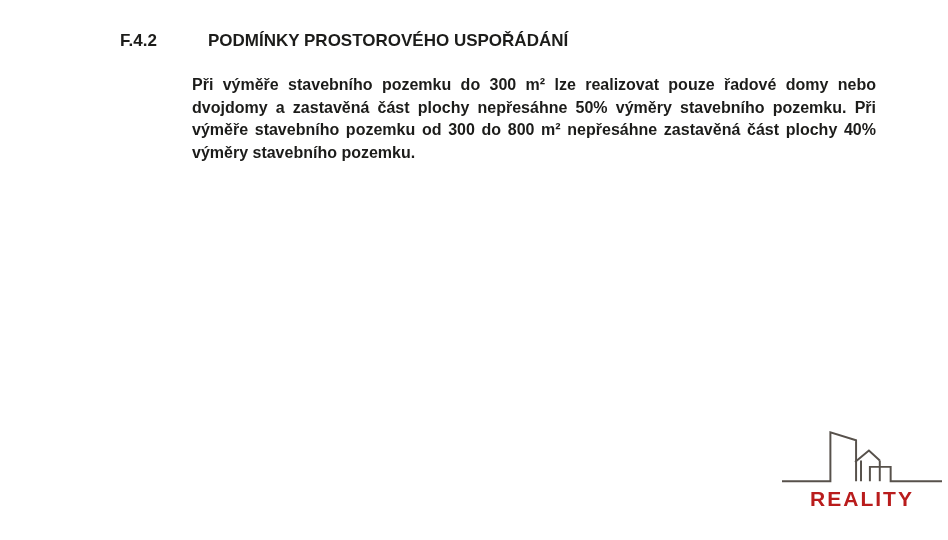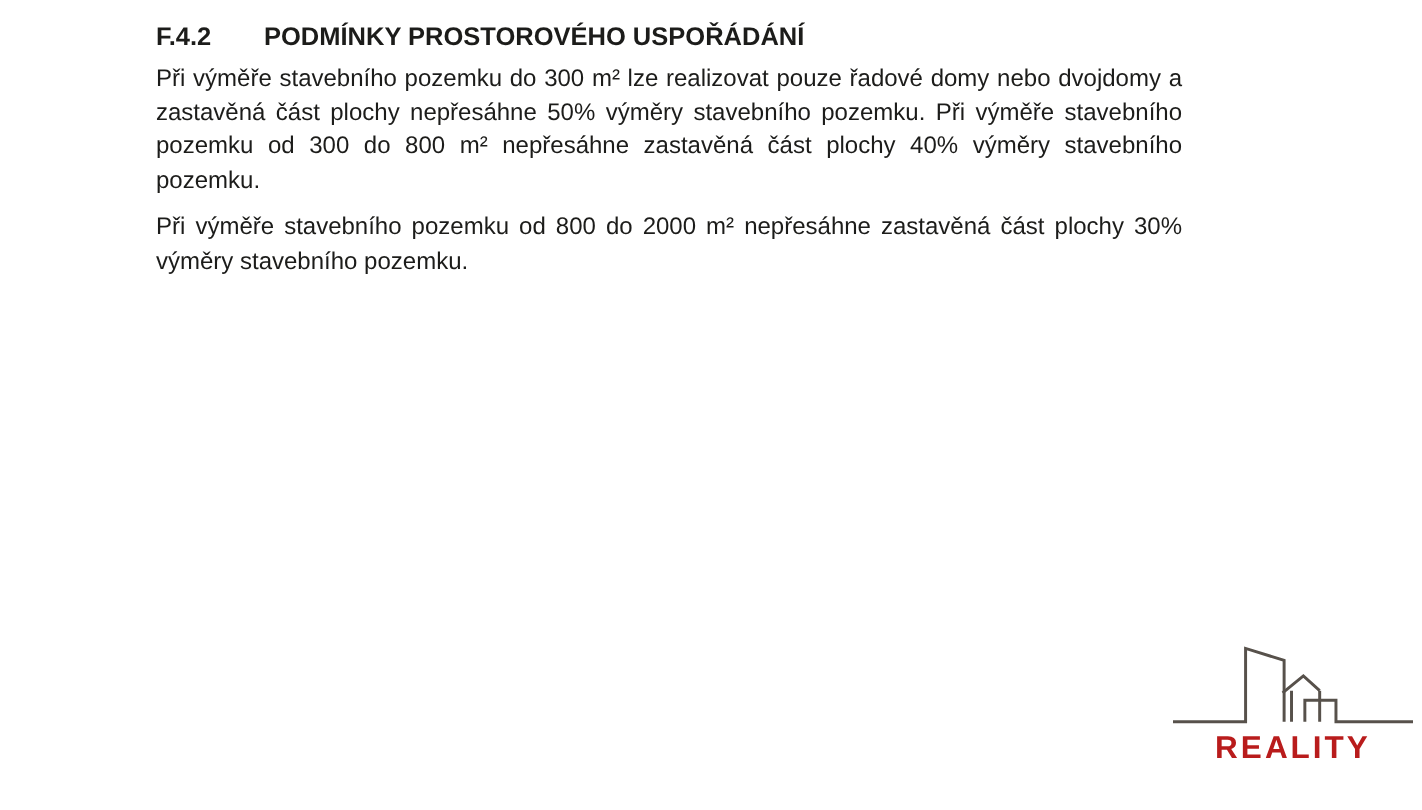--- a/index.html
+++ b/index.html
@@ -13,46 +13,48 @@
     color: #1c1c1a;
   }
   .page {
     position: relative;
     width: 948px;
     height: 540px;
     background: #ffffff;
   }
   .content {
     position: absolute;
-    left: 104px;
+    left: 120px;
     top: 15px;
     width: 758px;
   }
   .section-heading {
     display: flex;
     align-items: baseline;
     font-weight: bold;
     font-size: 17px;
     line-height: 20px;
     color: #1c1c1a;
   }
   .sec-num {
     flex: none;
     width: 72px;
   }
   .sec-title {
-    margin: 0;
+    margin: 16px;
     font-size: 17px;
     font-weight: bold;
     line-height: 20px;
     text-align: right;
   }
   .body-text {
+    margin-left: 72px;
     width: 684px;
     margin-top: 7px;
+    font-weight: bold;
   }
   .body-text p {
     margin: 9px 0 0 0;
     font-size: 16px;
     line-height: 22.5px;
     text-align: justify;
     color: #1c1c1a;
   }
   .body-text p:first-child {
     margin-top: 0;
@@ -105,21 +107,20 @@
 <div class="page">
 
   <div class="content">
     <div class="section-heading">
       <span class="sec-num">F.4.2</span>
       <h1 class="sec-title">PODMÍNKY PROSTOROVÉHO USPOŘÁDÁNÍ</h1>
     </div>
 
     <div class="body-text">
       <p>Při výměře stavebního pozemku do 300 m² lze realizovat pouze řadové domy nebo dvojdomy a zastavěná část plochy nepřesáhne 50% výměry stavebního pozemku. Při výměře stavebního pozemku od 300 do 800 m² nepřesáhne zastavěná část plochy 40% výměry stavebního pozemku.</p>
-      <p>Při výměře stavebního pozemku od 800 do 2000 m² nepřesáhne zastavěná část plochy 30% výměry stavebního pozemku.</p>
     </div>
   </div>
 
   <div class="logo">
     <svg viewBox="0 0 164 56" aria-hidden="true">
 
       <path d="M1 52.5 H50 V3 L76 11 V52.5"></path>
 
       <path d="M81 52.5 V31.5"></path>
 

